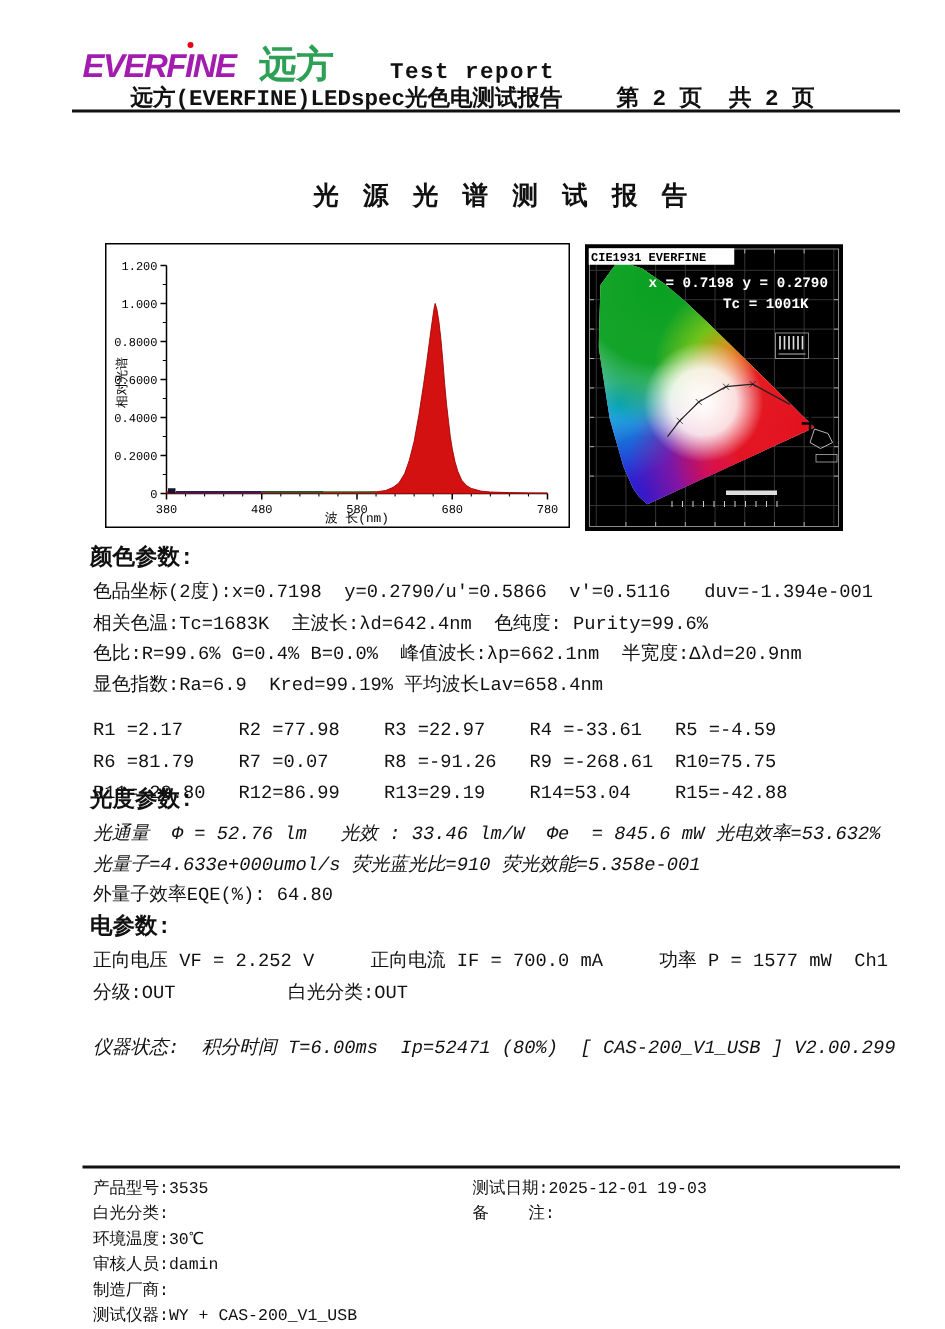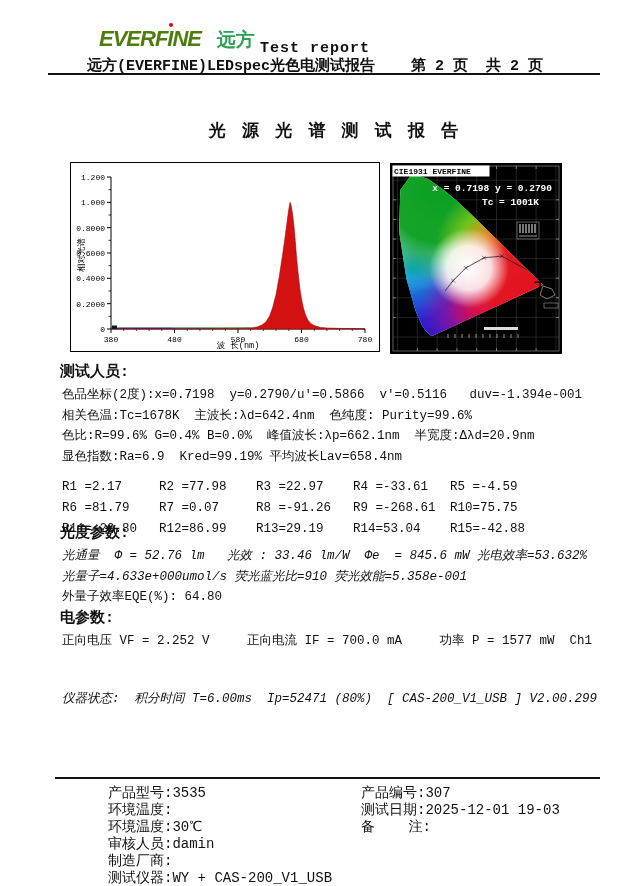--- a/index.html
+++ b/index.html
@@ -4,21 +4,21 @@
 <style>
   html,body{margin:0;padding:0;background:#fff;}
   .page{position:relative;width:630px;height:886px;background:#ffffff;overflow:hidden;
         font-family:"Liberation Mono","DejaVu Sans Mono",monospace;color:#111;}
   
   .logo{position:absolute;left:55px;top:26px;white-space:nowrap;}
   .logo-brand{font-family:"Liberation Sans","DejaVu Sans",sans-serif;font-weight:bold;font-style:italic;
               font-size:22px;letter-spacing:-1px;}
   .logo-i{position:relative;display:inline-block;}
   .logo-i .dot{position:absolute;left:2px;top:-3px;width:4px;height:4px;border-radius:50%;}
-  .logo-cn{font-family:"DejaVu Sans",sans-serif;font-size:19px;font-weight:bold;margin-left:6px;}
+  .logo-cn{font-family:"DejaVu Sans",sans-serif;font-size:25px;font-weight:bold;margin-left:6px;}
   .hdr-line1{position:absolute;top:40px;left:0;width:100%;text-align:center;
              font-size:15px;font-weight:bold;letter-spacing:1px;}
   .hdr-line2{position:absolute;top:56px;left:0;width:100%;text-align:center;
              font-size:15px;font-weight:bold;white-space:pre;}
   .hdr-rule{position:absolute;top:73px;left:48px;width:552px;border-top:2px solid #111;}
   .main-title{position:absolute;top:119px;left:0;width:100%;text-align:center;
               font-size:17px;font-weight:bold;letter-spacing:3px;white-space:pre;padding-left:20px;}
   
   .spectrum-box{position:absolute;left:70px;top:162px;}
   .spectrum-box svg{display:block;border:1px solid #000;background:#fff;}
@@ -28,32 +28,32 @@
   
   .section-heading{position:absolute;left:60px;font-size:15px;font-weight:bold;white-space:pre;}
   .lines{position:absolute;left:62px;white-space:pre;font-size:12.5px;}
   .lines .ln{height:20.5px;line-height:20.5px;white-space:pre;}
   .lines .ln.it{font-style:italic;}
   .r-grid{position:absolute;left:62px;top:480px;display:grid;grid-template-columns:repeat(5,97px);
           grid-auto-rows:21px;font-size:12.5px;white-space:pre;}
   .instrument{position:absolute;left:62px;top:690px;font-size:12.5px;font-style:italic;white-space:pre;}
   
   .footer-rule{position:absolute;top:777px;left:55px;width:545px;border-top:2px solid #111;}
-  .footer-col{position:absolute;top:785px;font-size:14px;white-space:pre;margin-left:46px;}
+  .footer-col{position:absolute;top:785px;font-size:11px;white-space:pre;}
   .footer-col .frow{height:17px;line-height:17px;}
   .footer-left{left:62px;}
   .footer-right{left:315px;}
 </style>
 </head>
 <body>
 
 <div class="page">
 
   <div class="logo">
-    <span class="logo-brand" style="color: #4d7c0f; margin-left: 44px;"><span>EVERF</span><span class="logo-i"><span>I</span><span class="dot" style="background: rgb(230, 0, 18);"></span></span><span>NE</span></span>
+    <span class="logo-brand" style="color: #a21caf;"><span>EVERF</span><span class="logo-i"><span>I</span><span class="dot" style="background: rgb(230, 0, 18);"></span></span><span>NE</span></span>
     <span class="logo-cn" style="color: rgb(45, 160, 85);">远方</span>
   </div>
   <div class="hdr-line1">Test report</div>
   <div class="hdr-line2">远方(EVERFINE)LEDspec光色电测试报告    第 2 页  共 2 页</div>
   <div class="hdr-rule"></div>
 
   <div class="main-title">光 源 光 谱 测 试 报 告</div>
 
   <div class="spectrum-box">
     <svg id="spectrum-svg" width="308" height="188" viewBox="0 0 308 188">
@@ -253,29 +253,29 @@
           <line x1="143.5204" y1="118.316" x2="154.5204" y2="118.316"></line>
           <line x1="149.0204" y1="112.816" x2="149.0204" y2="123.816"></line>
         </g>
         <rect x="1.5" y="1.5" width="97" height="11" fill="#fff"></rect>
         <text x="3" y="10" font-size="8" font-weight="bold" fill="#000">CIE1931 EVERFINE</text>
         <text x="161" y="27" font-size="9.5" font-weight="bold" text-anchor="end" fill="#fff">x = 0.7198 y = 0.2790</text>
         <text x="148" y="41" font-size="9.5" font-weight="bold" text-anchor="end" fill="#fff">Tc = 1001K</text>
       </svg>
   </div>
 
-  <div class="section-heading" style="top:362px">测试人员:</div>
-  <div class="lines" style="top:385px" id="color-lines"><div class="ln">色品坐标(2度):x=0.7198  y=0.2790/u'=0.5866  v'=0.5116   duv=-1.394e-001</div><div class="ln">相关色温:Tc=1678K  主波长:λd=642.4nm  色纯度: Purity=99.6%</div><div class="ln">色比:R=99.6% G=0.4% B=0.0%  峰值波长:λp=662.1nm  半宽度:Δλd=20.9nm</div><div class="ln">显色指数:Ra=6.9  Kred=99.19% 平均波长Lav=658.4nm</div></div>
+  <div class="section-heading" style="top:362px">颜色参数:</div>
+  <div class="lines" style="top:385px" id="color-lines"><div class="ln">色品坐标(2度):x=0.7198  y=0.2790/u'=0.5866  v'=0.5116   duv=-1.394e-001</div><div class="ln">相关色温:Tc=1683K  主波长:λd=642.4nm  色纯度: Purity=99.6%</div><div class="ln">色比:R=99.6% G=0.4% B=0.0%  峰值波长:λp=662.1nm  半宽度:Δλd=20.9nm</div><div class="ln">显色指数:Ra=6.9  Kred=99.19% 平均波长Lav=658.4nm</div></div>
   <div class="r-grid" id="r-grid"><div>R1 =2.17</div><div>R2 =77.98</div><div>R3 =22.97</div><div>R4 =-33.61</div><div>R5 =-4.59</div><div>R6 =81.79</div><div>R7 =0.07</div><div>R8 =-91.26</div><div>R9 =-268.61</div><div>R10=75.75</div><div>R11=-20.80</div><div>R12=86.99</div><div>R13=29.19</div><div>R14=53.04</div><div>R15=-42.88</div></div>
 
   <div class="section-heading" style="top:523px">光度参数:</div>
   <div class="lines" style="top:546px" id="pho-lines"><div class="ln it">光通量  Φ = 52.76 lm   光效 : 33.46 lm/W  Φe  = 845.6 mW 光电效率=53.632%</div><div class="ln it">光量子=4.633e+000umol/s 荧光蓝光比=910 荧光效能=5.358e-001</div><div class="ln">外量子效率EQE(%): 64.80</div></div>
 
   <div class="section-heading" style="top:608px">电参数:</div>
-  <div class="lines" style="top:631px;line-height:25px" id="elec-lines"><div class="ln">正向电压 VF = 2.252 V     正向电流 IF = 700.0 mA     功率 P = 1577 mW  Ch1</div></div>
+  <div class="lines" style="top:631px;line-height:25px" id="elec-lines"><div class="ln">正向电压 VF = 2.252 V     正向电流 IF = 700.0 mA     功率 P = 1577 mW  Ch1</div><div class="ln">分级:OUT          白光分类:OUT</div></div>
 
   <div class="instrument">仪器状态:  积分时间 T=6.00ms  Ip=52471 (80%)  [ CAS-200_V1_USB ] V2.00.299</div>
 
   <div class="footer-rule"></div>
-  <div class="footer-col footer-left" id="footer-left"><div class="frow">产品型号:3535</div><div class="frow">环境温度:</div><div class="frow">环境温度:30℃</div><div class="frow">审核人员:damin</div><div class="frow">制造厂商:</div><div class="frow">测试仪器:WY + CAS-200_V1_USB</div></div>
-  <div class="footer-col footer-right" id="footer-right"><div class="frow">产品编号:307</div><div class="frow">测试日期:2025-12-01 19-03</div><div class="frow">备    注:</div></div>
+  <div class="footer-col footer-left" id="footer-left"><div class="frow">产品型号:3535</div><div class="frow">白光分类:</div><div class="frow">环境温度:30℃</div><div class="frow">审核人员:damin</div><div class="frow">制造厂商:</div><div class="frow">测试仪器:WY + CAS-200_V1_USB</div></div>
+  <div class="footer-col footer-right" id="footer-right"><div class="frow">测试日期:2025-12-01 19-03</div><div class="frow">备    注:</div></div>
 
 </div>
 
 </body></html>

